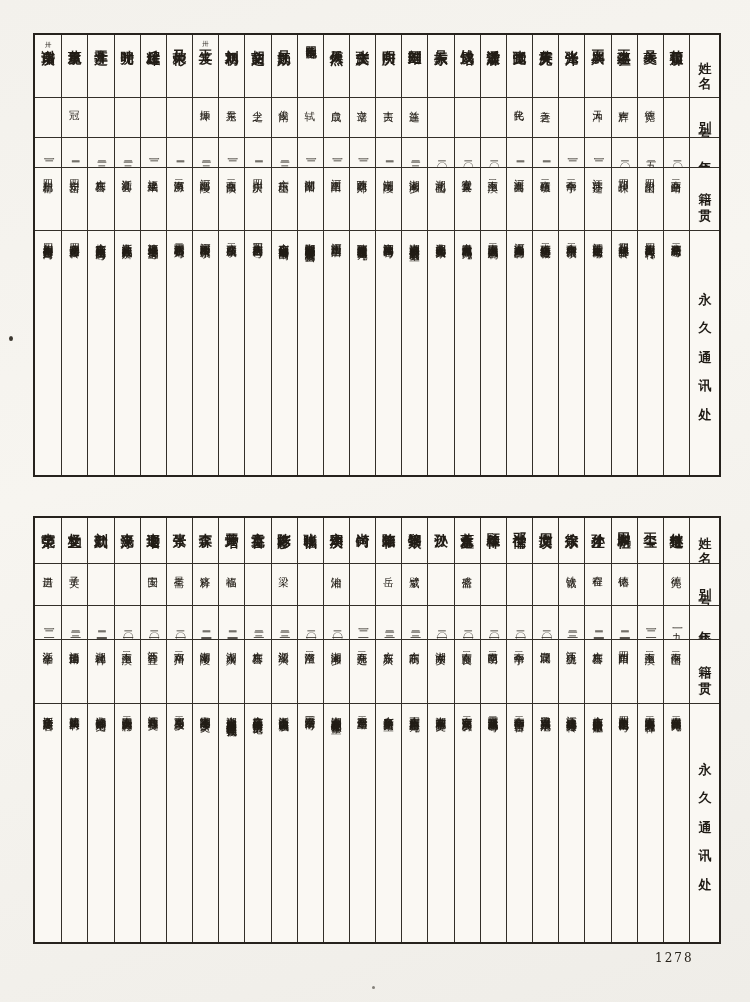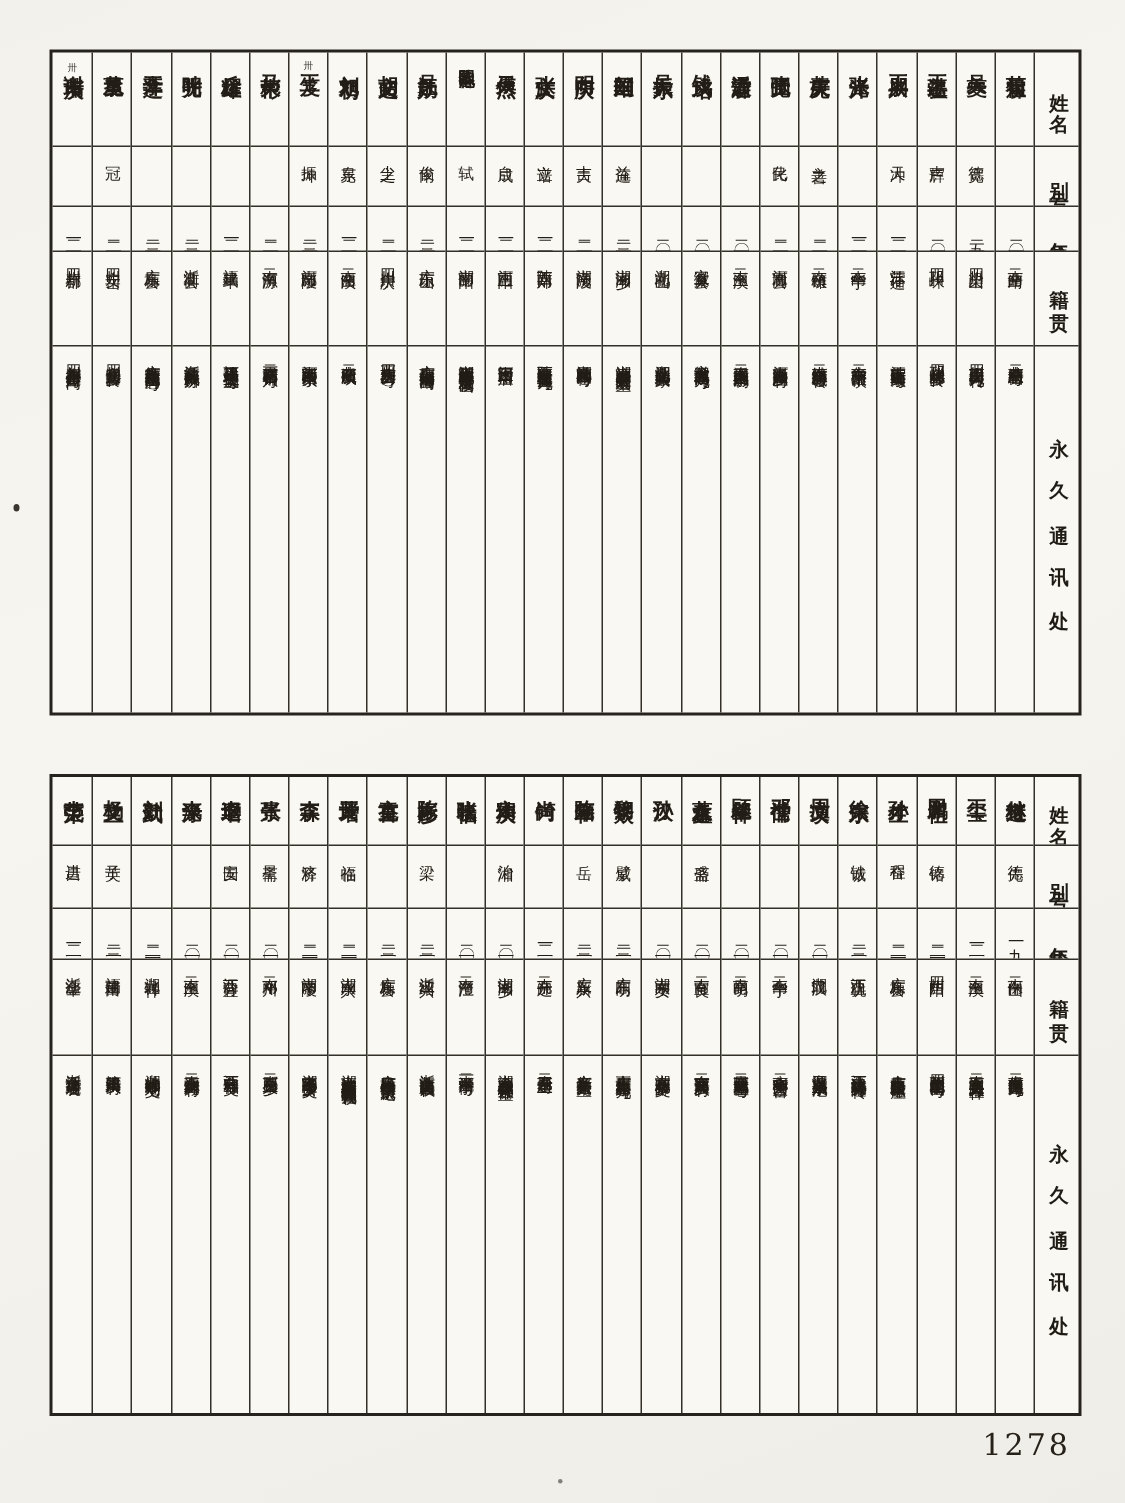--- a/index.html
+++ b/index.html
@@ -79,21 +79,21 @@
   
   .hcell{justify-content:center;}
   .head-text{font-size:13px;font-weight:bold;color:#1f1b15;}
   .hs-0{letter-spacing:14px;}
   .hs-1{letter-spacing:7px;}
   .hs-2{letter-spacing:2px;}
   .hs-3{letter-spacing:16px;}
   .hs-4{letter-spacing:29px;}
   .page-number{
     position:absolute;left:655px;top:951px;
-    font-size:20px;color:#262119;letter-spacing:2px;
+    font-size:12px;color:#262119;letter-spacing:2px;
     font-family:"DejaVu Serif", serif;
   }
   .speck{position:absolute;background:#3a362f;border-radius:50%;}
   .speck.s1{left:9px;top:336px;width:4px;height:5px;}
   .speck.s2{left:372px;top:986px;width:3px;height:3px;opacity:.6;}
 </style>
 </head>
 <body>
 
 <div class="page">

